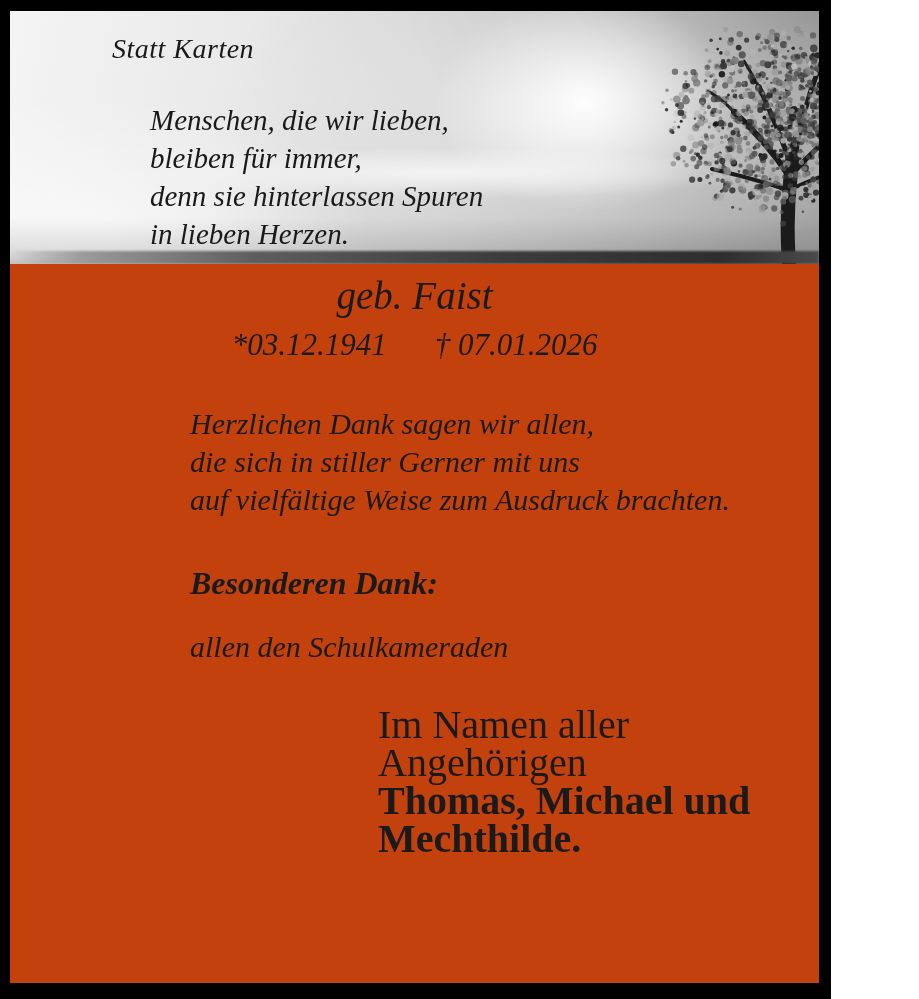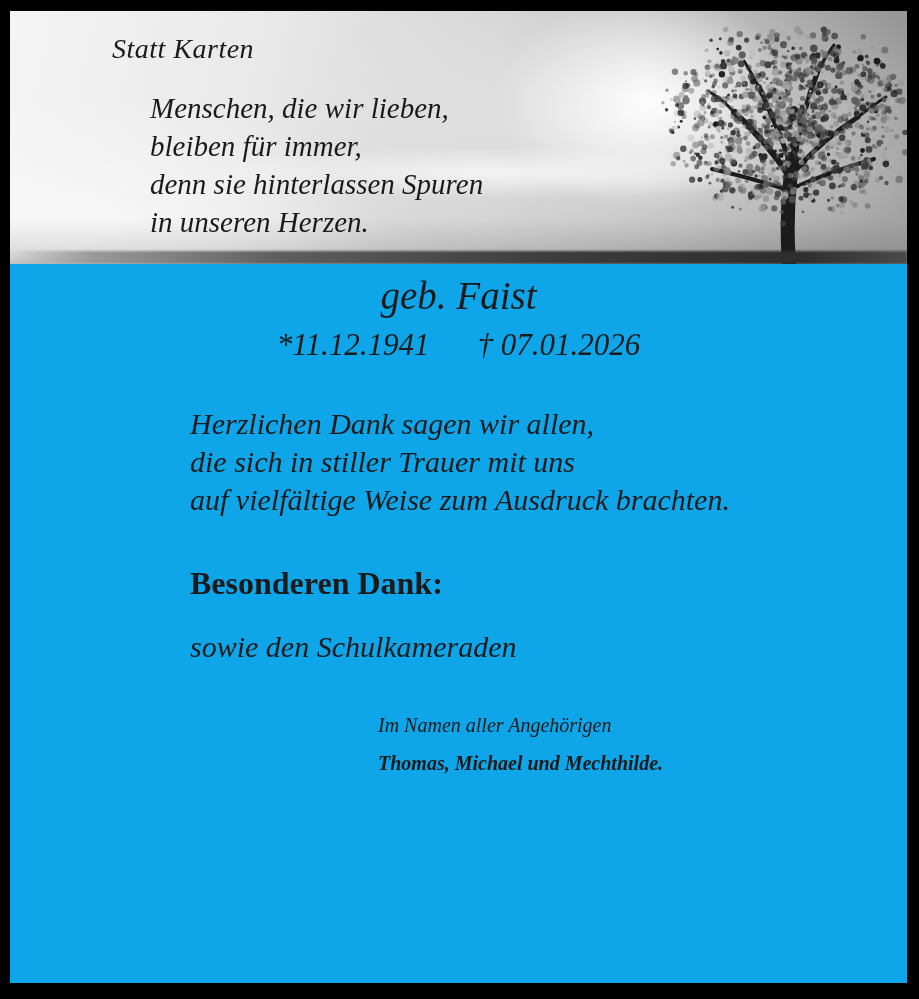--- a/index.html
+++ b/index.html
@@ -1,22 +1,22 @@
 <!DOCTYPE html>
 <html><head>
 <meta charset="utf-8">
 <style>
   html, body { margin: 0; padding: 0; background: #ffffff; }
   * { box-sizing: border-box; }
 
   .frame {
-    width: 919px; height: 999px;
+    width: 831px; height: 999px;
     border-style: solid; border-color: #000;
     border-width: 11px 12px 16px 10px;
-    background: #0ea5e9;
+    background: #c2410c;
     font-family: "Liberation Serif", "DejaVu Serif", serif;
     color: #1a1a1a;
     overflow: hidden;
     position: relative;
   }
 
   
   .header-art {
     position: relative;
     width: 100%; height: 253px;
@@ -42,21 +42,21 @@
     filter: blur(1px);
     z-index: 3;
   }
   .tree-svg { position: absolute; inset: 0; z-index: 2; }
 
   .pre-line {
     position: absolute; left: 102px; top: 22px; z-index: 4;
     font-style: italic; font-size: 28px; letter-spacing: .5px;
   }
   .poem {
-    position: absolute; left: 140px; top: 78px; z-index: 4;
+    position: absolute; left: 140px; top: 90px; z-index: 4;
     font-style: italic; font-size: 29px; line-height: 38px;
   }
   .poem span { display: block; }
 
   
   .name {
     margin-top: 17px;
     text-align: center;
     font-style: italic; font-weight: 400;
     font-size: 82px; line-height: 1.0;
@@ -73,31 +73,31 @@
   .dates .birth { margin-right: 48px; }
 
   .thanks {
     margin: 42px 0 0 180px;
     font-style: italic; font-size: 30px; line-height: 38px;
   }
   .thanks span { display: block; }
 
   .special-heading {
     margin: 46px 0 0 180px;
-    font-weight: 700; font-size: 32px;
+    font-style: italic; font-weight: 700; font-size: 32px;
   }
   .special-lines {
     margin: 26px 0 0 180px;
     font-style: italic; font-size: 30px; line-height: 38px;
   }
   .special-lines span { display: block; }
 
   .closing {
     margin: 40px 0 0 368px;
-    font-style: italic; font-size: 20px; line-height: 38px;
+    font-size: 40px; line-height: 38px;
   }
   .closing .sig { font-weight: 700; }
   .closing span { display: block; }
 </style>
 </head>
 <body>
 
 <div class="frame">
 
   <div class="header-art">
@@ -1350,41 +1350,41 @@
         </g>
     </svg>
     <div class="horizon-band"></div>
 
     <div class="pre-line">Statt Karten</div>
 
     <div class="poem">
       <span>Menschen, die wir lieben,</span>
       <span>bleiben für immer,</span>
       <span>denn sie hinterlassen Spuren</span>
-      <span>in unseren Herzen.</span>
+      <span>in lieben Herzen.</span>
     </div>
   </div>
 
 
   <div class="maiden">geb. Faist</div>
 
   <div class="dates">
-    <span class="birth">*11.12.1941</span><span class="death">† 07.01.2026</span>
+    <span class="birth">*03.12.1941</span><span class="death">† 07.01.2026</span>
   </div>
 
   <div class="thanks">
     <span>Herzlichen Dank sagen wir allen,</span>
-    <span>die sich in stiller Trauer mit uns</span>
+    <span>die sich in stiller Gerner mit uns</span>
     <span>auf vielfältige Weise zum Ausdruck brachten.</span>
   </div>
 
   <div class="special-heading">Besonderen Dank:</div>
 
   <div class="special-lines">
-    <span>sowie den Schulkameraden</span>
+    <span>allen den Schulkameraden</span>
   </div>
 
   <div class="closing">
     <span>Im Namen aller Angehörigen</span>
     <span class="sig">Thomas, Michael und Mechthilde.</span>
   </div>
 
 </div>
 
 </body></html>

